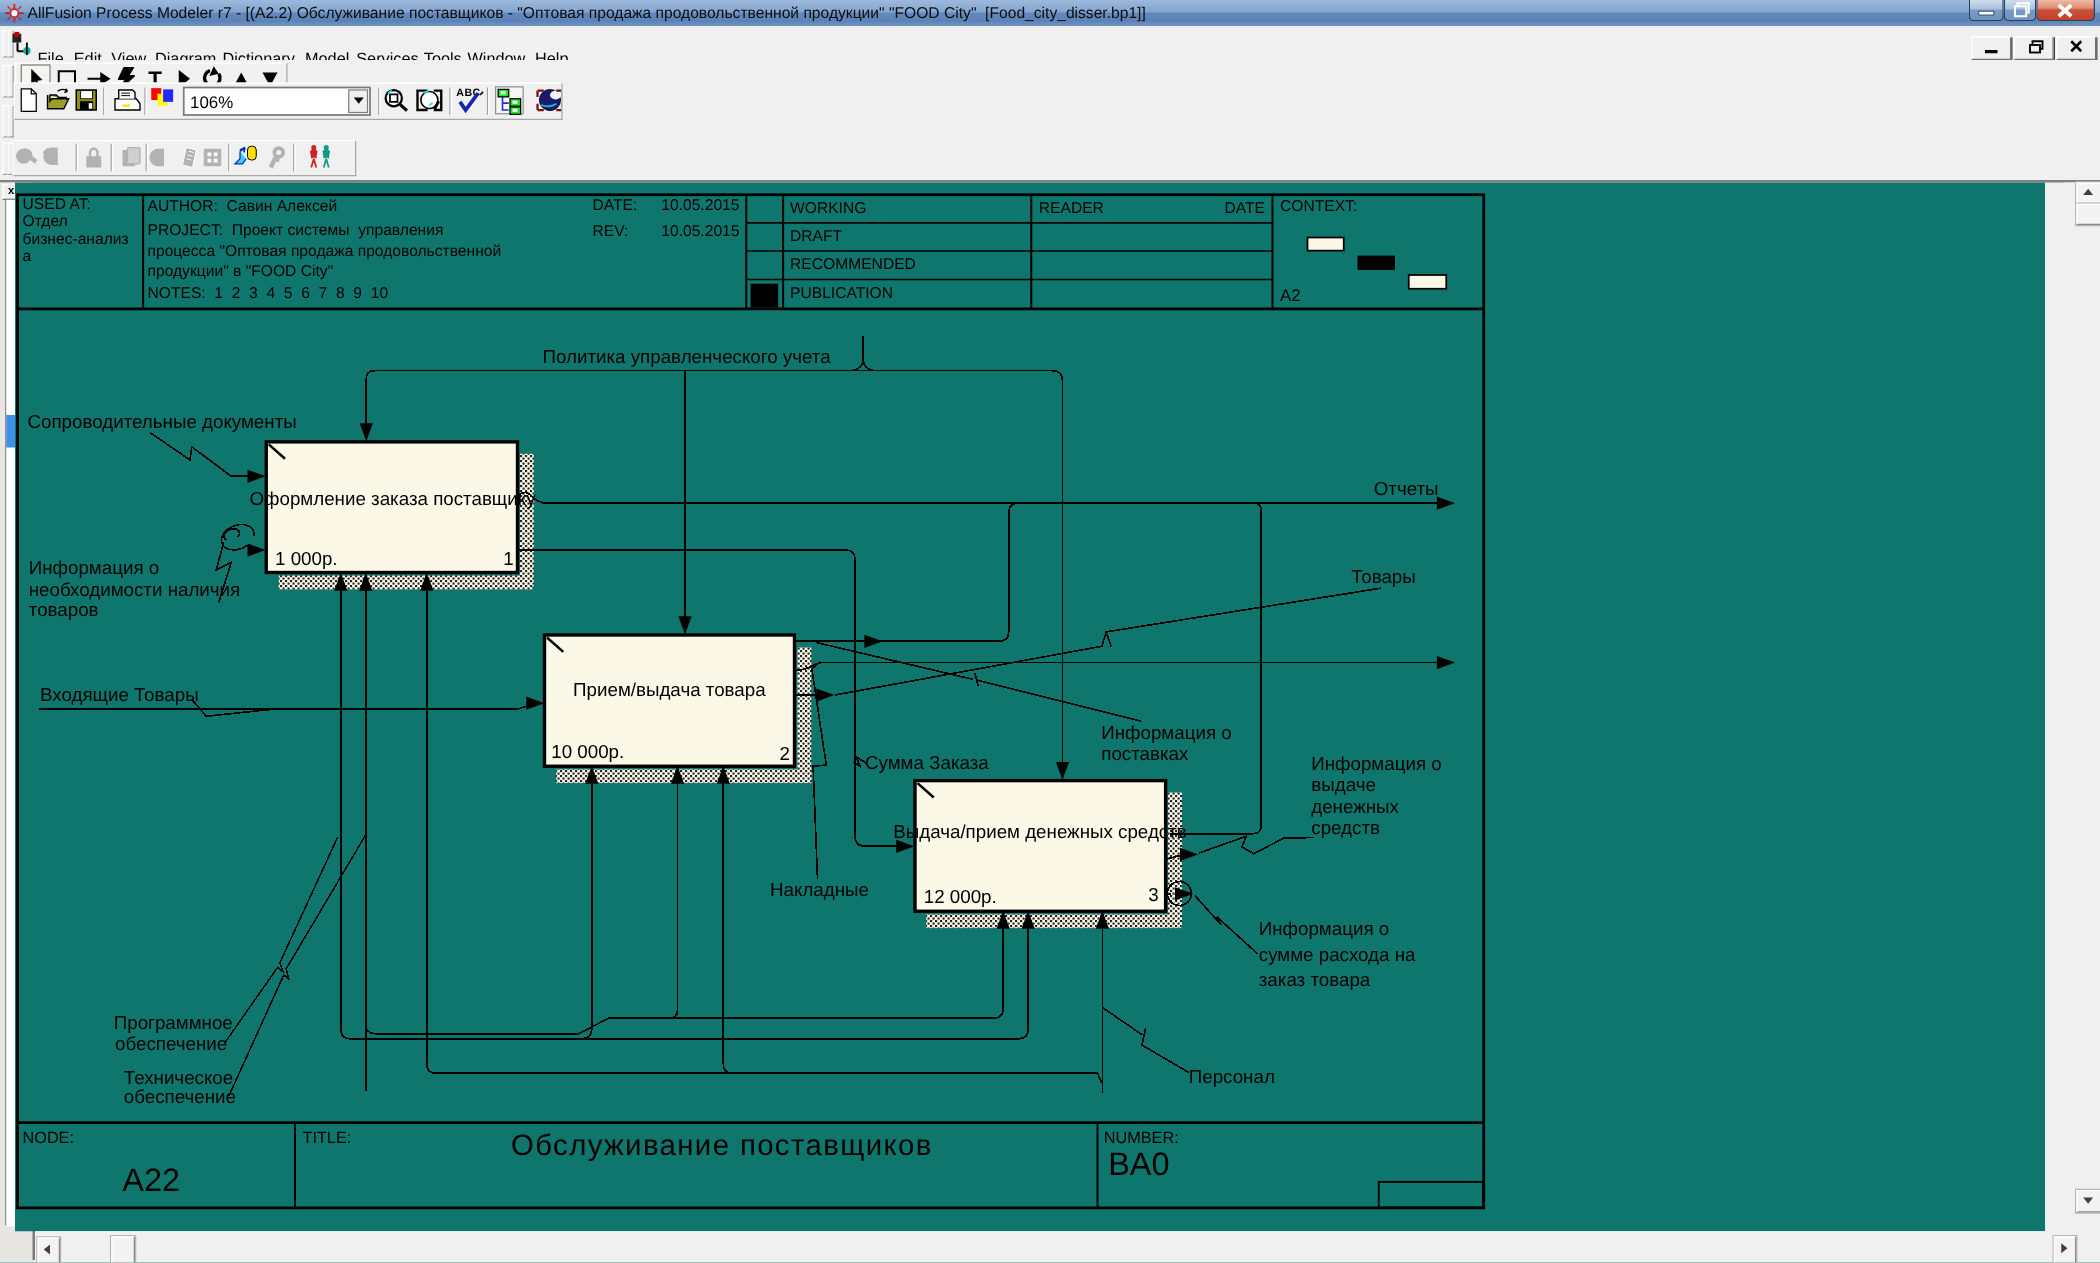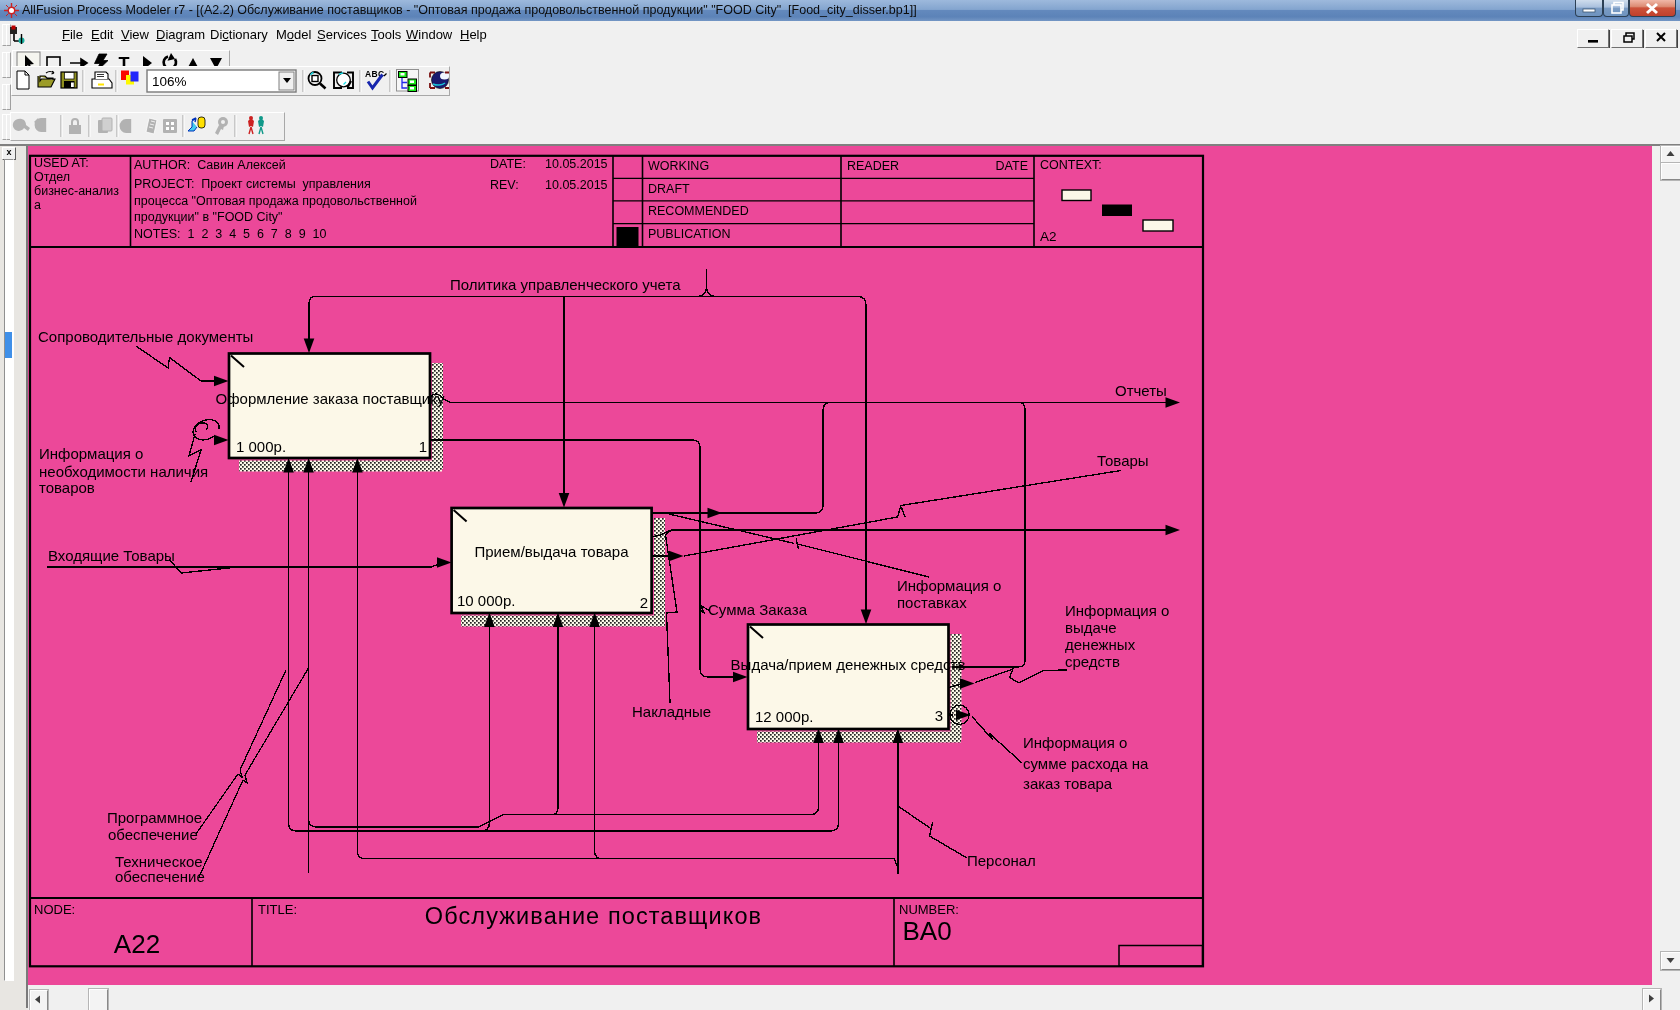--- a/index.html
+++ b/index.html
@@ -7,34 +7,34 @@
 #stage{position:absolute;left:0;top:0;width:1680px;height:1010px;}
 
 #titlebar{position:absolute;left:0;top:0;width:1680px;height:21px;background:linear-gradient(#9db9dc 0%,#84a5cf 45%,#6389bd 50%,#5c83b8 80%,#7396c4 100%);}
 #titlebar .ttext{position:absolute;left:22px;top:3px;font-size:12.5px;color:#0c0c0c;white-space:nowrap;}
 .tbtn{position:absolute;top:0;height:17px;border:1px solid #2c4055;border-top:none;border-radius:0 0 4px 4px;box-sizing:border-box;}
 #tb-min{left:1575px;width:28px;background:linear-gradient(#cfdded 0%,#a9c0dd 45%,#7b9cc4 50%,#6e93bf 100%);}
 #tb-max{left:1603px;width:26px;background:linear-gradient(#cfdded 0%,#a9c0dd 45%,#7b9cc4 50%,#6e93bf 100%);}
 #tb-close{left:1629px;width:47px;background:linear-gradient(#f0b8a8 0%,#dd8d75 40%,#cc523a 50%,#c0402c 100%);}
 
 #menubar{position:absolute;left:0;top:21px;width:1680px;height:27px;background:#f0f0f0;font-size:13px;color:#000;}
-#menubar .mi{position:absolute;top:6px;margin-left:32px;}
+#menubar .mi{position:absolute;top:18px;}
 .mdibtn{position:absolute;top:8px;width:30px;height:17px;background:#f0f0f0;border:1px solid #fff;border-right-color:#707070;border-bottom-color:#707070;box-shadow:1px 1px 0 #404040;font-size:11px;text-align:center;line-height:15px;font-weight:bold;}
 
 #tbzone{position:absolute;left:0;top:48px;width:1680px;height:97px;background:#f0f0f0;}
 .tpanel{position:absolute;background:#f0f0f0;border:1px solid #a8a8a8;border-top-color:#fff;border-left-color:#fff;}
 .grip{position:absolute;width:3px;background:#f0f0f0;border:1px solid #a0a0a0;border-top-color:#fff;border-left-color:#fff;}
 
 #clientsep{position:absolute;left:0;top:144px;width:1680px;height:2px;background:#808080;}
 #leftstrip{position:absolute;left:0;top:146px;width:28px;height:864px;background:#e8e6e2;}
 #lsclose{position:absolute;left:2px;top:1px;width:12px;height:11px;background:#f0f0f0;border:1px solid #fff;border-right-color:#606060;border-bottom-color:#606060;font-size:9px;line-height:9px;text-align:center;font-weight:bold;}
 #lstrack{position:absolute;left:4px;top:13px;width:8px;height:820px;background:#fff;border:1px solid #909090;border-bottom-color:#fff;border-right-color:#fff;}
 #lsthumb{position:absolute;left:5px;top:186px;width:7px;height:26px;background:#3f8fe8;}
 #mdiborder{position:absolute;left:26px;top:146px;width:2px;height:862px;background:#7a7a7a;}
-#canvas{position:absolute;left:28px;top:146px;width:1624px;height:839px;background:#ec4899;}
+#canvas{position:absolute;left:12px;top:146px;width:1624px;height:839px;background:#0f766e;}
 #vscroll{position:absolute;left:1652px;top:146px;width:28px;height:864px;background:#f0f0f0;}
 #hscroll{position:absolute;left:28px;top:985px;width:1624px;height:25px;background:#f0f0f0;}
 .sbtn{position:absolute;background:#f3f3f3;border:1px solid #fff;border-right-color:#888;border-bottom-color:#888;box-shadow:0 0 0 1px #b5b5b5;}
 svg text{font-family:"Liberation Sans",sans-serif;fill:#000;}
 </style>
 </head>
 <body>
 <div id="stage">
   <div id="titlebar">
     <svg style="position:absolute;left:3px;top:2px" width="17" height="17" viewBox="0 0 17 17">

